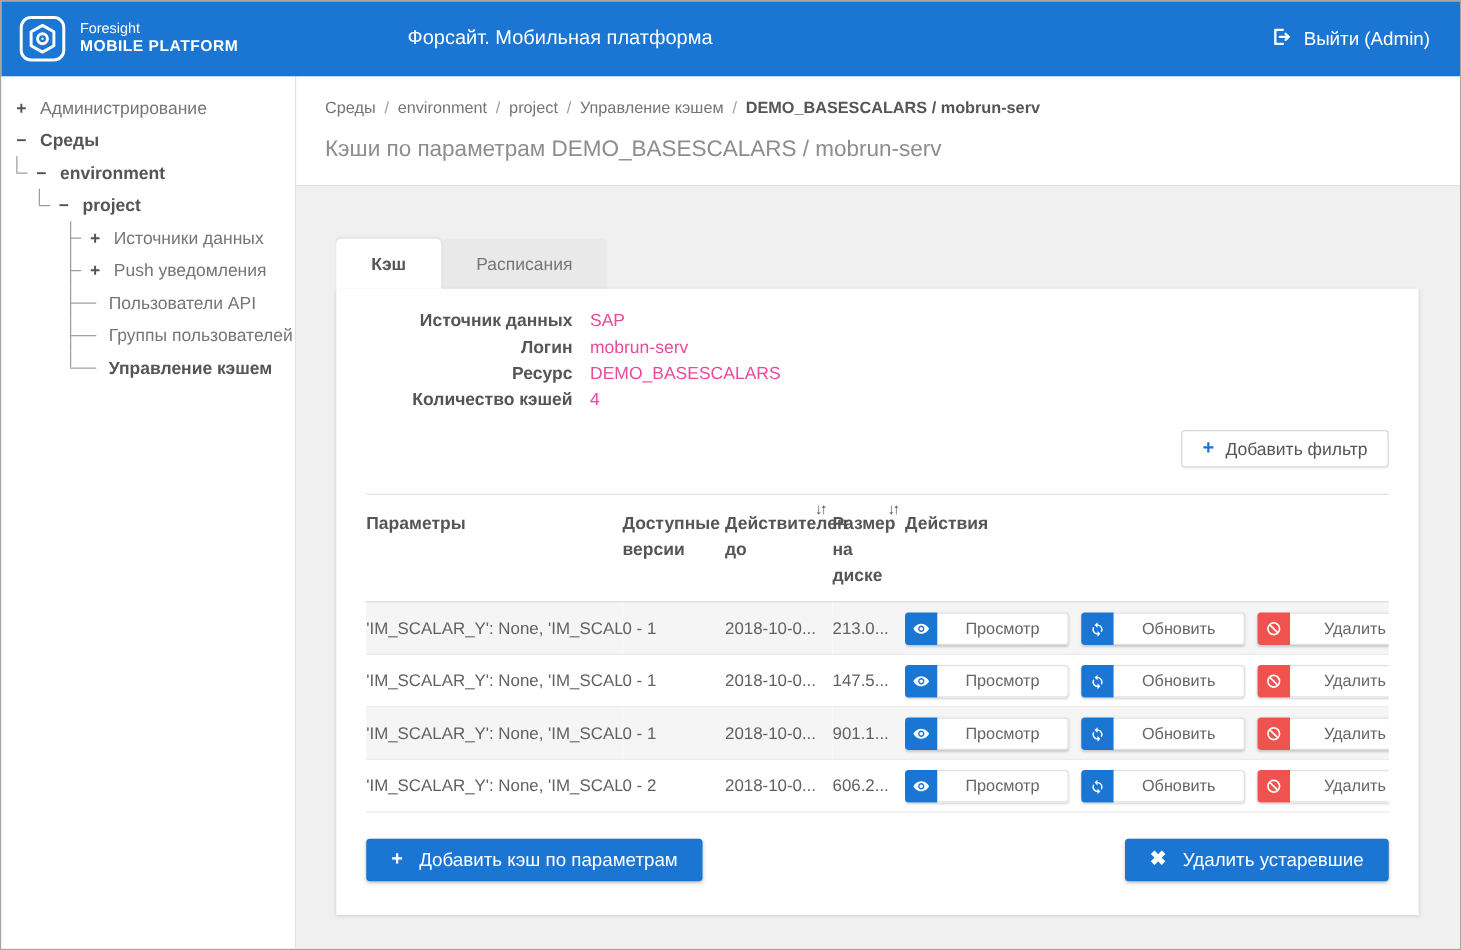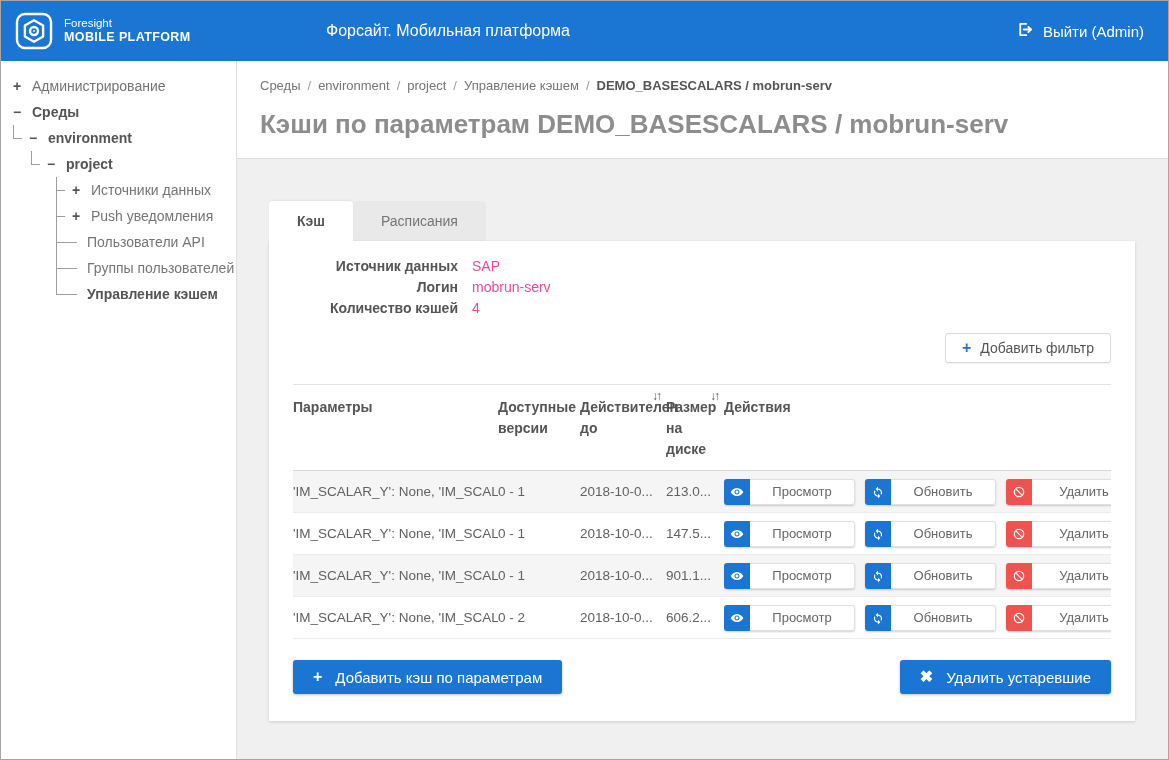--- a/index.html
+++ b/index.html
@@ -36,21 +36,21 @@
   .conn.tee::before { content:""; position:absolute; left:0; top:0; bottom:0; border-left:1px solid #9e9e9e; }
   .conn.ell::before { content:""; position:absolute; left:0; top:0; bottom:50%; border-left:1px solid #9e9e9e; }
 
   
   .main { flex:1; display:flex; flex-direction:column; min-width:0; background:#f0f0f0; }
   .page-head { background:#fff; border-bottom:1px solid #ddd; padding:17px 24px 18px 23px; flex:0 0 auto; }
   .breadcrumb { font-size:13px; color:#757575; }
   .breadcrumb .sep { margin:0 7px; color:#9e9e9e; }
   .breadcrumb .crumb { cursor:pointer; }
   .breadcrumb .current { font-weight:700; color:#555; }
-  .page-title { margin-top:16px; font-size:26px; font-weight:700; color:#8d8d8d; }
+  .page-title { margin-top:16px; font-size:18px; font-weight:400; color:#8d8d8d; }
 
   .content { flex:1; padding:42px 33px 0 32px; overflow:hidden; }
 
   
   .tabs { display:flex; }
   .tab { height:40px; padding:0 28px; display:flex; align-items:center; font-size:14px; cursor:pointer; border-radius:4px 4px 0 0; }
   .tab.active { background:#fff; color:#555; font-weight:700; box-shadow:0 -1px 2px rgba(0,0,0,.06); position:relative; z-index:2; }
   .tab.inactive { background:#e9e9e9; color:#757575; }
 
   
@@ -189,20 +189,24 @@
           <div class="info">
             <div class="info-row">
               <span class="info-label">Источник данных</span>
               <span class="info-value">SAP</span>
             </div>
             <div class="info-row">
               <span class="info-label">Логин</span>
               <span class="info-value">mobrun-serv</span>
             </div>
             <div class="info-row">
+              <span class="info-label">Ресурс</span>
+              <span class="info-value">DEMO_BASESCALARS</span>
+            </div>
+            <div class="info-row">
               <span class="info-label">Количество кэшей</span>
               <span class="info-value">4</span>
             </div>
           </div>
 
           <div class="filter-row">
             <button class="btn-outline">
               <span class="plus">+</span>
               <span>Добавить фильтр</span>
             </button>

